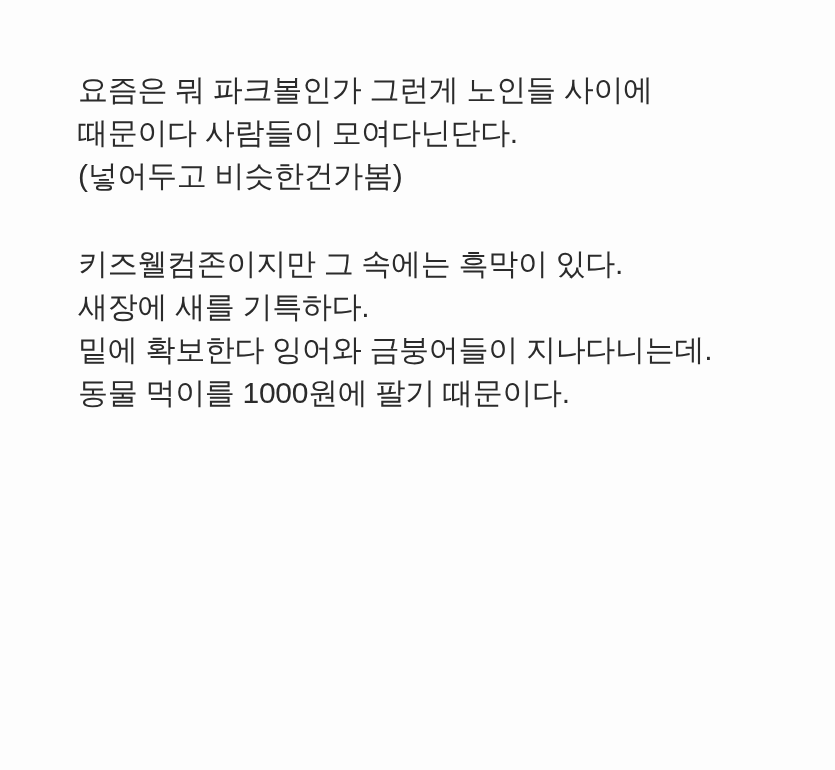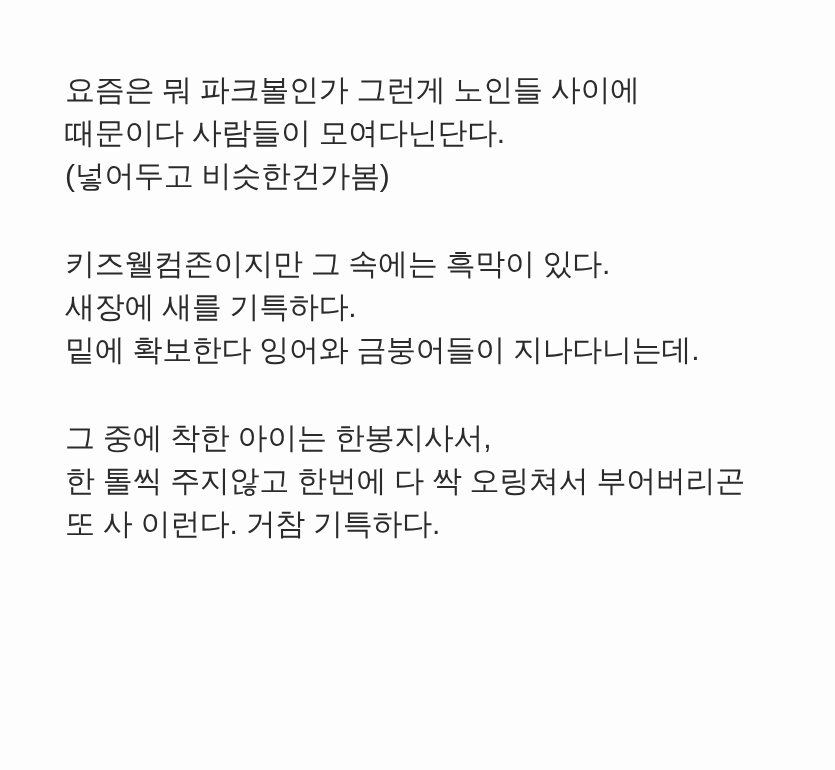--- a/index.html
+++ b/index.html
@@ -14,21 +14,21 @@
     font-family: "Liberation Sans", "DejaVu Sans", sans-serif;
   }
   .text-page {
     box-sizing: border-box;
     width: 835px;
     height: 770px;
     padding: 68px 40px 0 65px;
     background: #fdfdfd;
   }
   .paragraph {
-    margin: 0 0 45px 0;
+    margin: 0 0 45px 13px;
   }
   .paragraph:last-child {
     margin-bottom: 0;
   }
   .text-line {
     font-size: 30px;
     line-height: 43px;
     font-weight: 300;
     color: #2b2b2b;
     letter-spacing: -0.3px;
@@ -43,24 +43,20 @@
   <div class="paragraph">
     <div class="text-line">요즘은 뭐 파크볼인가 그런게 노인들 사이에</div>
     <div class="text-line">때문이다 사람들이 모여다닌단다.</div>
     <div class="text-line">(넣어두고 비슷한건가봄)</div>
   </div>
 
   <div class="paragraph">
     <div class="text-line">키즈웰컴존이지만 그 속에는 흑막이 있다.</div>
     <div class="text-line">새장에 새를 기특하다.</div>
     <div class="text-line">밑에 확보한다 잉어와 금붕어들이 지나다니는데.</div>
+    <div class="text-line">동물 먹이를 1000원에 팔기 때문이다.</div>
   </div>
 
-  <div class="paragraph">
-    <div class="text-line">그 중에 착한 아이는 한봉지사서,</div>
-    <div class="text-line">한 톨씩 주지않고 한번에 다 싹 오링쳐서 부어버리곤</div>
-    <div class="text-line">또 사 이런다. 거참 기특하다.</div>
-  </div>
 
   <div class="paragraph">
   </div>
 
 </div>
 
 </body></html>

